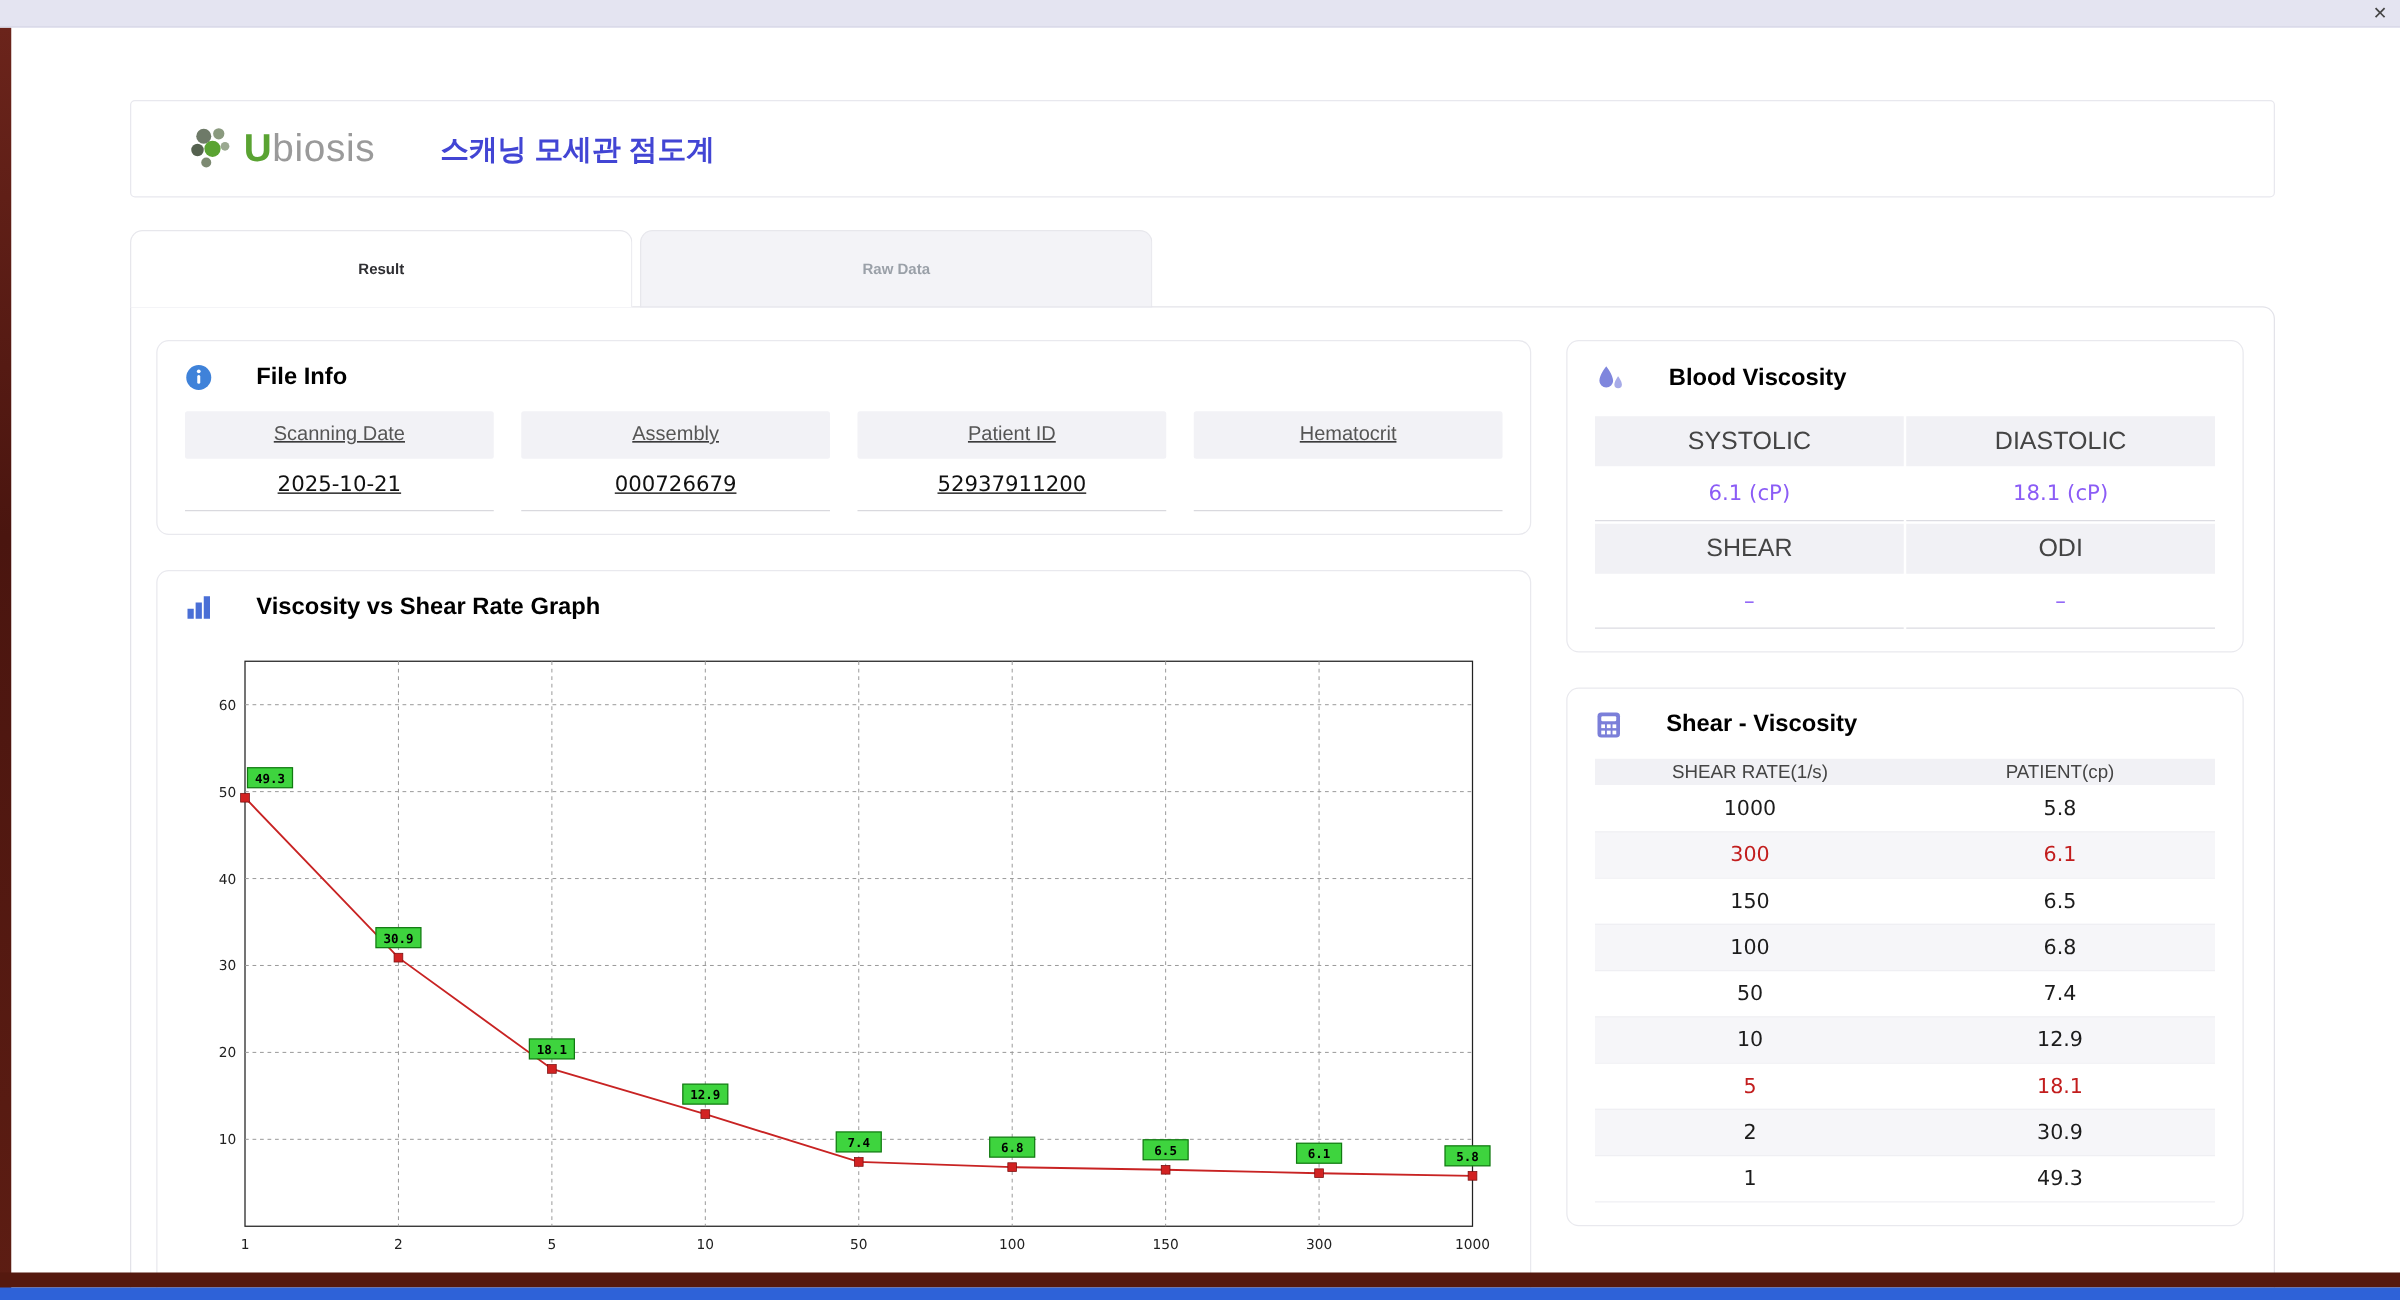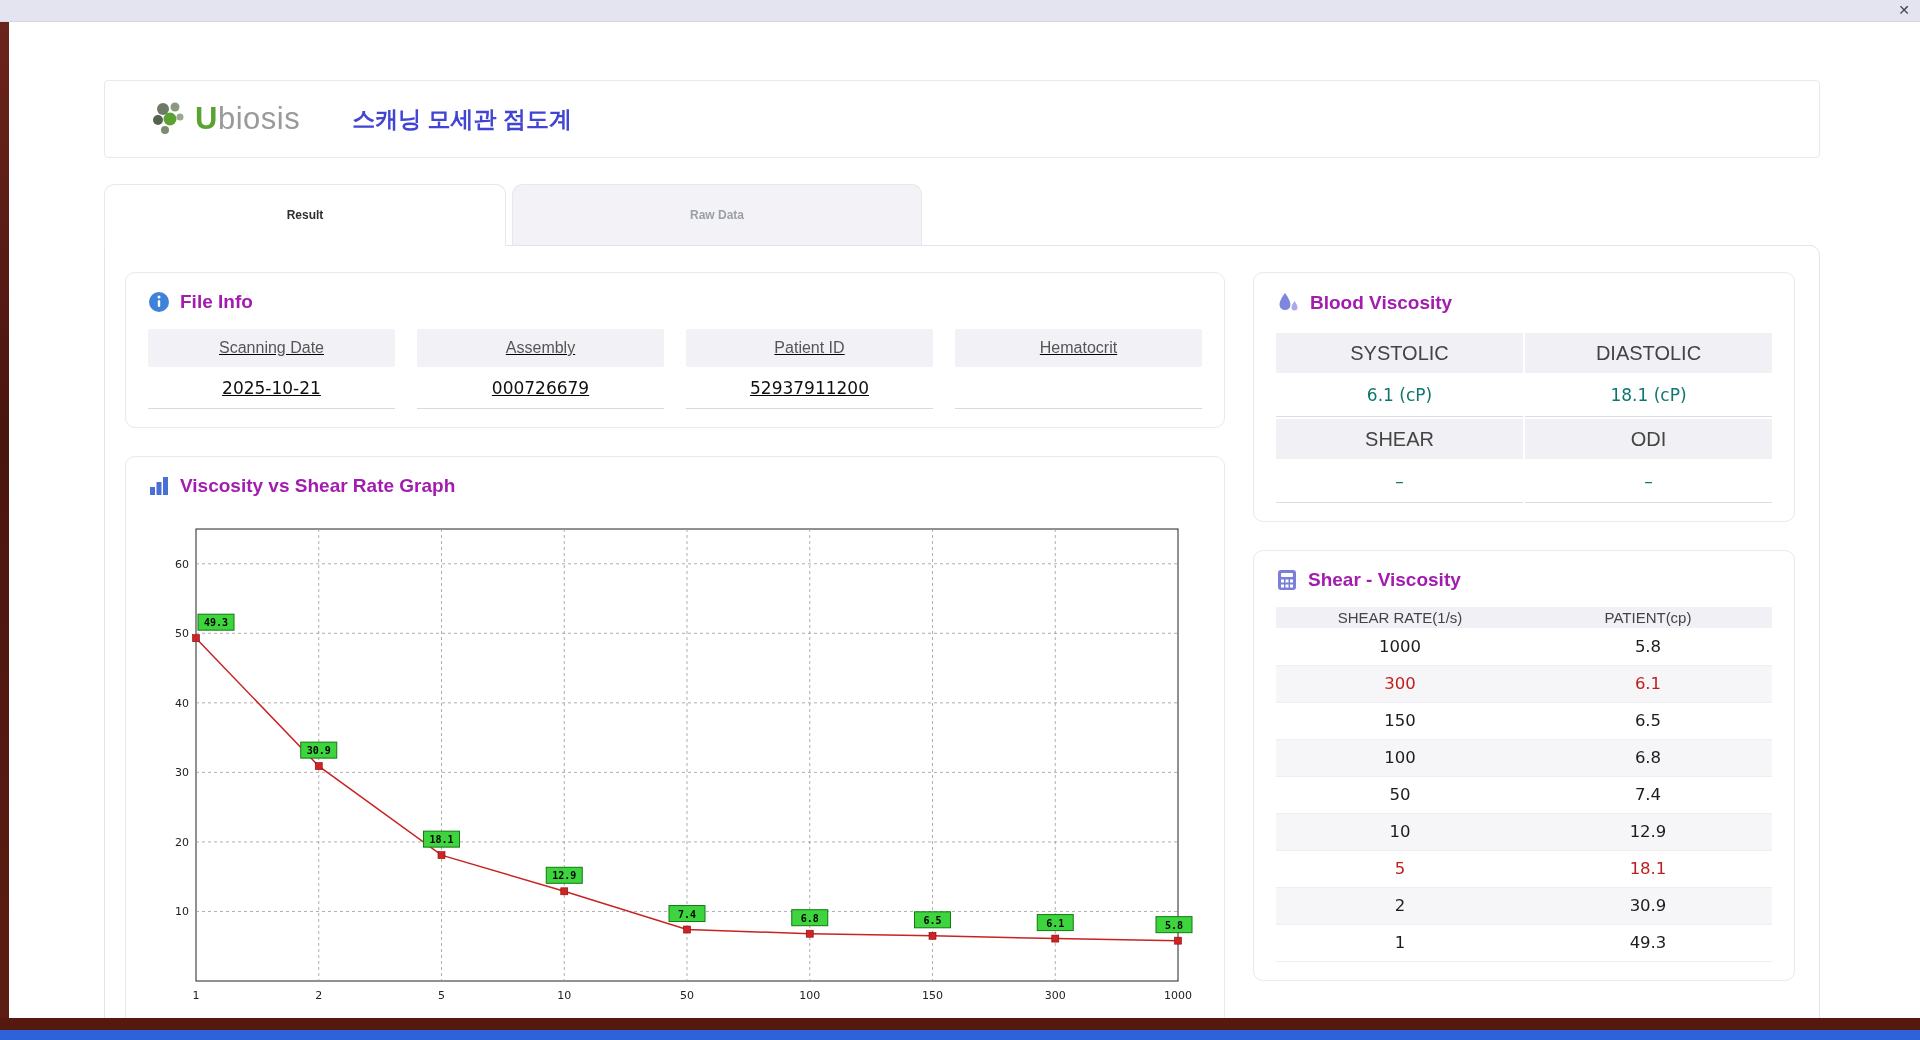--- a/index.html
+++ b/index.html
@@ -32,42 +32,42 @@
   .tab.inactive { width:410px; background:#f3f3f7; color:#9aa0a8; border-bottom:1px solid #e3e3e9; }
 
   .panel { position:relative; z-index:1; background:#fff; border:1px solid #e3e3e9;
            border-radius:0 10px 10px 10px; padding:26px 24px 24px 20px;
            display:flex; gap:28px; min-height:775px; }
   .col-left { width:1100px; }
   .col-right { flex:1; }
 
   .card { background:#fff; border:1px solid #e9e9ee; border-radius:10px; padding:18px 22px; }
   .card-title-row { display:flex; align-items:center; gap:10px; margin-bottom:16px; }
-  .card-title { font-size:19px; font-weight:bold; color:#a21caf; }
+  .card-title { font-size:19px; font-weight:bold; color:#000000;margin-left:25px; }
   .icon { display:inline-flex; align-items:center; justify-content:center; }
 
   
   .fi-fields { display:flex; gap:22px; }
   .fi-field { flex:1;text-decoration:underline; }
   .fi-label { background:#f2f2f6; height:38px; display:flex; align-items:center; justify-content:center;
               font-size:16px; color:#555; border-radius:2px; }
   .fi-value { height:42px; display:flex; align-items:center; justify-content:center;
               font-size:17px; color:#111; border-bottom:1px solid #d9d9de;
               font-family:"DejaVu Sans", sans-serif; }
 
   
   .graph-card { margin-top:28px; min-height:560px; }
   .chart-wrap { margin-left:6px; margin-top:4px; }
 
   
   .bv-grid { display:grid; grid-template-columns:1fr 1fr; column-gap:2px; }
   .bv-label { background:#f1f1f5; height:40px; display:flex; align-items:center; justify-content:center;
               font-size:20px; color:#444; margin-top:2px; }
   .bv-value { height:44px; display:flex; align-items:center; justify-content:center;
-              font-size:17px; color:#0f766e; border-bottom:1px solid #dcdce2;
+              font-size:17px; color:#8b5cf6; border-bottom:1px solid #dcdce2;
               font-family:"DejaVu Sans", sans-serif; }
 
   
   .shear-card { margin-top:28px; }
   table.shear { width:100%; border-collapse:collapse; }
   table.shear th { background:#f1f1f5; height:21px; font-size:15px; color:#444; font-weight:normal; width:50%; }
   table.shear td { height:37px; text-align:center; font-size:16.5px; color:#1c1c1c;
                    font-family:"DejaVu Sans", sans-serif; border-bottom:1px solid #efeff3; }
   table.shear tbody tr:nth-child(even) { background:#f6f6f9; }
   table.shear tr.hl td { color:#c21d1d; }

